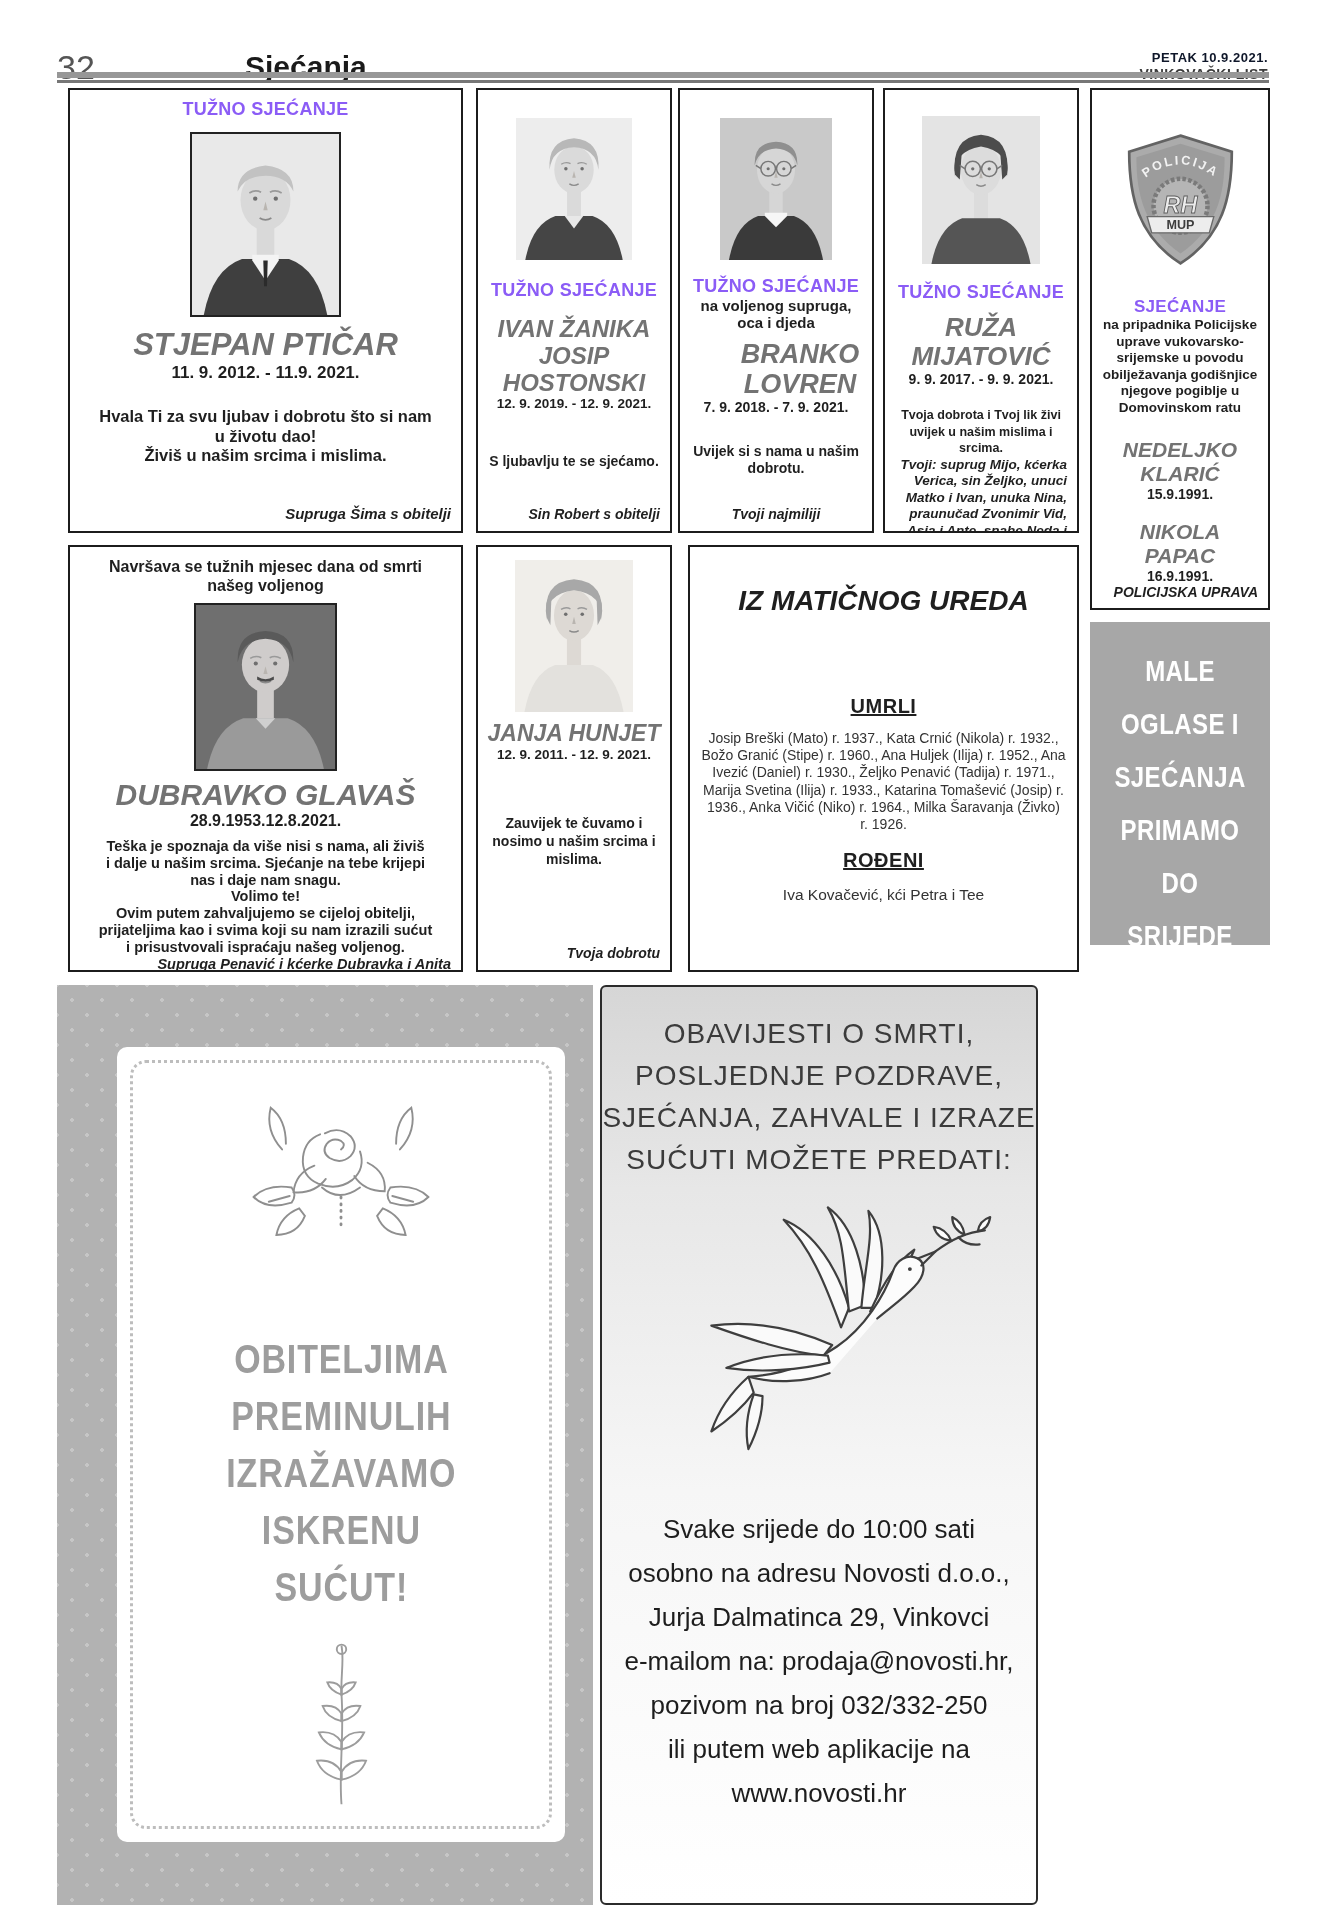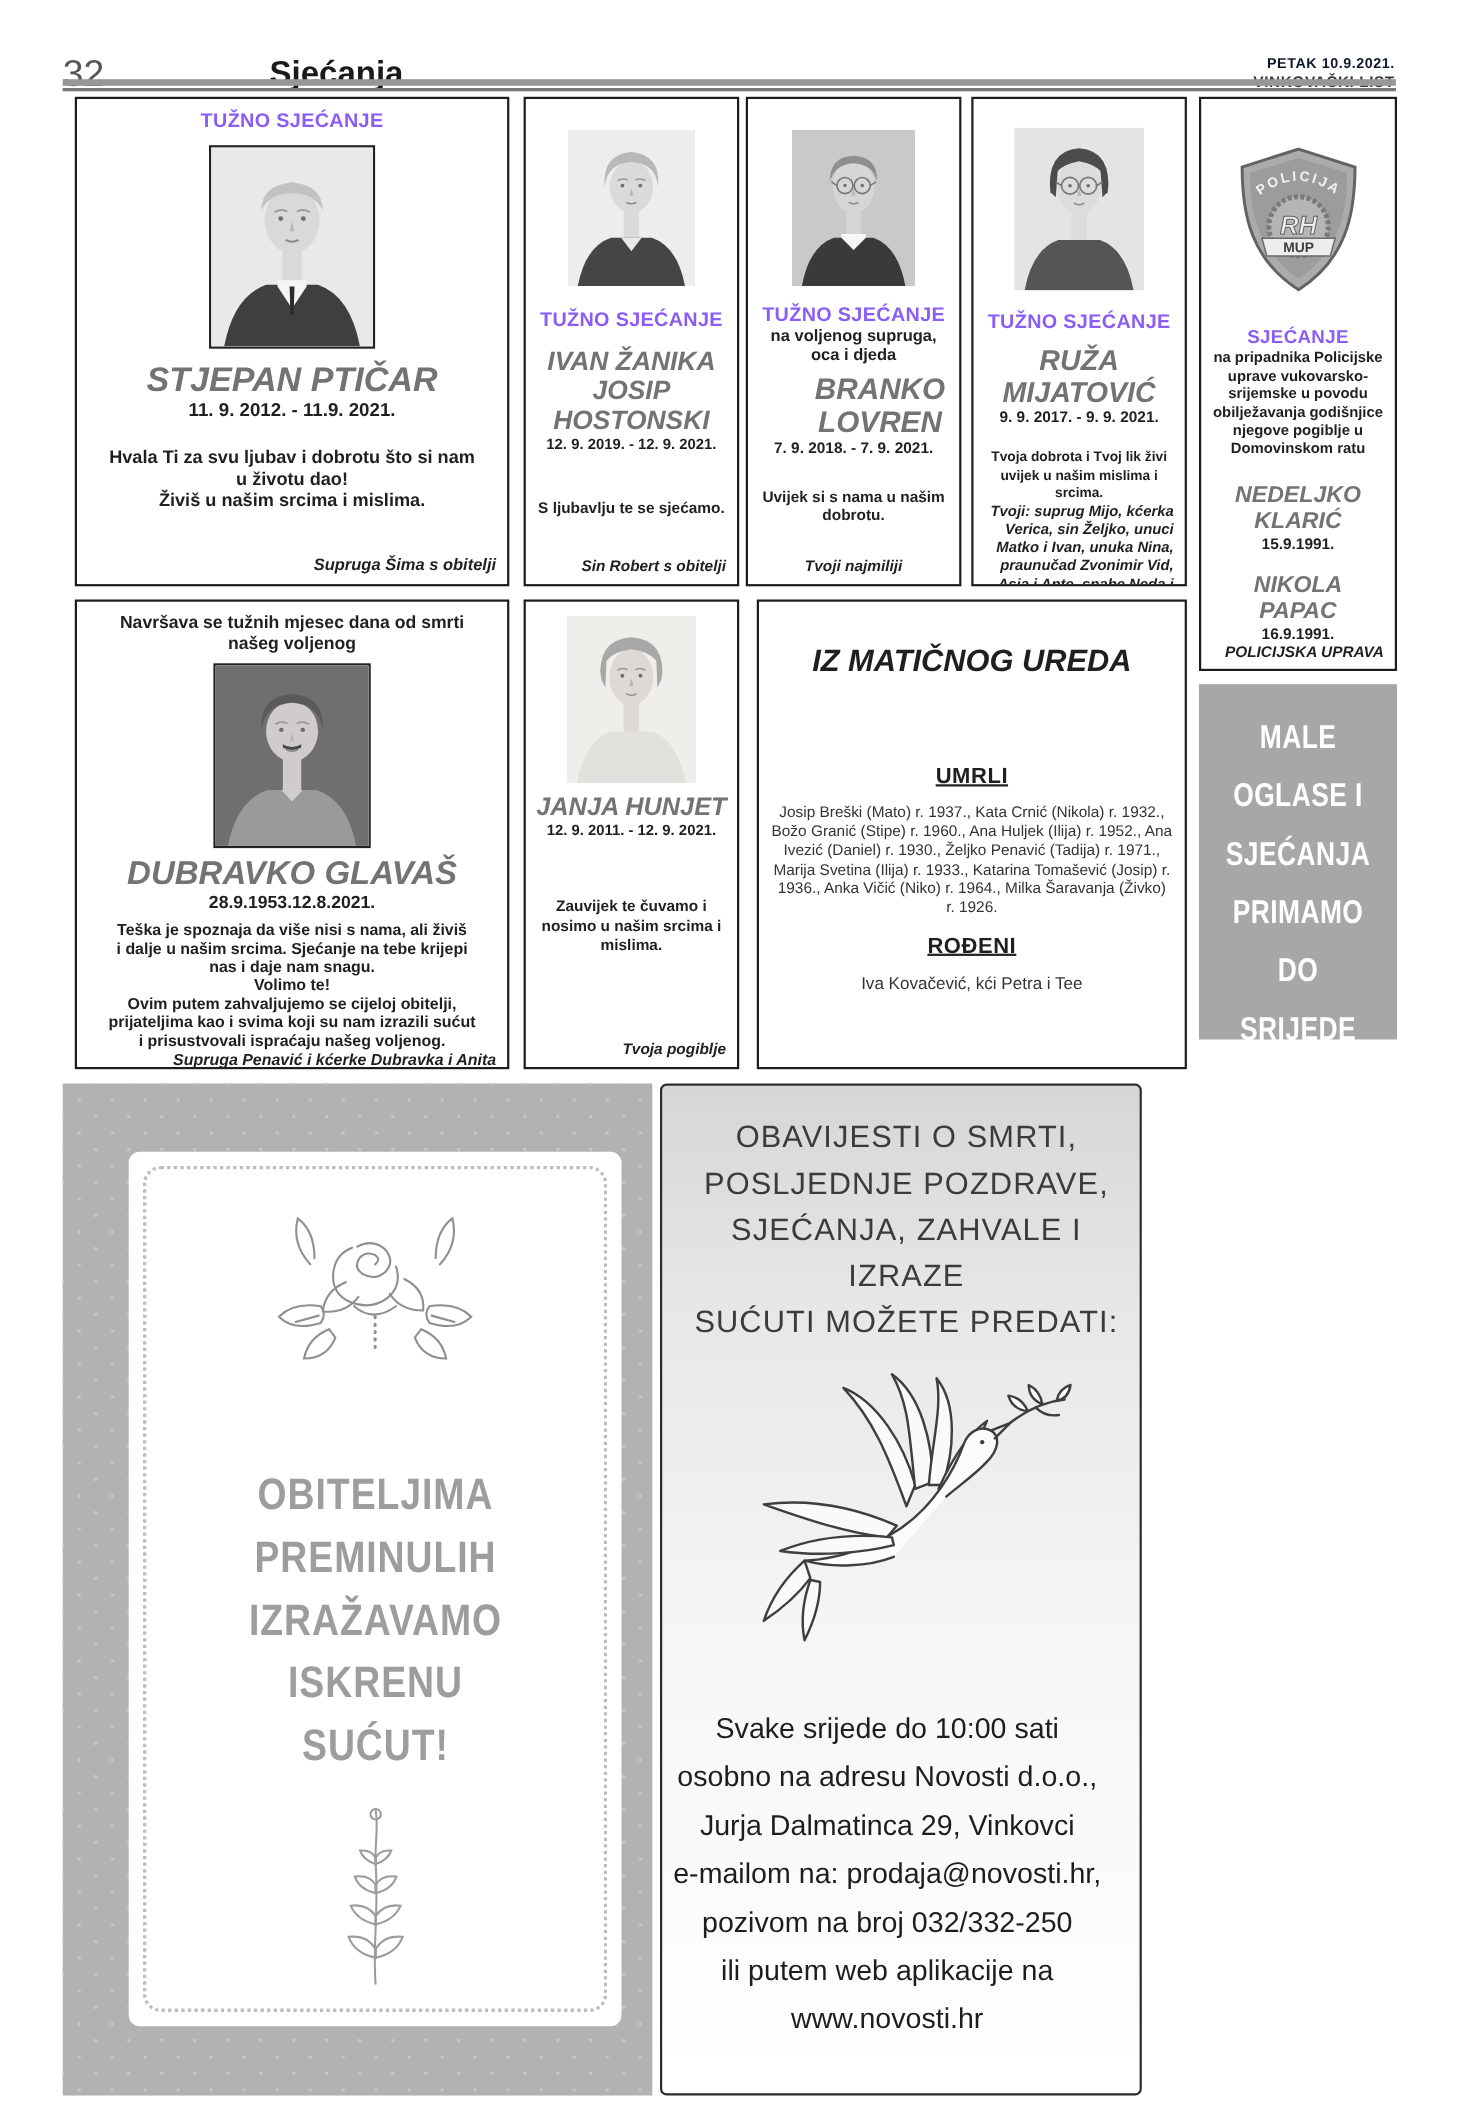--- a/index.html
+++ b/index.html
@@ -59,21 +59,21 @@
           align-items:center; }
   .card .dotted { position:absolute; inset:13px; border:3px dotted #bdbdbd;
                   border-radius:16px; pointer-events:none; }
   .cond-line { color:#9d9d9d; font-weight:bold; font-size:40px; line-height:57px;
                transform:scaleX(.85); letter-spacing:1px; }
 
   
   .subm {
     border:2px solid #2b2b2b; border-radius:6px; text-align:center;
     background:linear-gradient(180deg,#d6d6d6 0%,#e7e7e7 22%,#f6f6f6 55%,#ffffff 100%);
-    display:flex; flex-direction:column; align-items:flex-start;padding-left:10px;
+    display:flex; flex-direction:column; align-items:center;
   }
   .subm-head { font-size:28px; line-height:42px; color:#3b3b3b; letter-spacing:1px; }
   .subm-det  { font-size:26px; line-height:44px; color:#1d1d1d; }
 </style>
 </head>
 <body>
 
 <div class="page">
 
   <div class="abs pageno" style="left:57px; top:48px;">32</div>
@@ -282,21 +282,21 @@
           <path d="M50,47 l1.5,6 l-3,0 Z" fill="#b9b5b0"></path>
           <path d="M46,58.5 q4,2.5 8,0" stroke="#8a8a8a" fill="none" stroke-width="1.2"></path>
           <path d="M8,126 Q14,94 34,87 L66,87 Q86,94 92,126 Z" fill="#e3e1dd"></path>
         </svg>
       </div>
     <div class="name" style="font-size:23px; margin-top:8px;">JANJA HUNJET</div>
     <div class="dates" style="font-size:13.5px;">12. 9. 2011. - 12. 9. 2021.</div>
     <div class="msg pre" style="font-size:14px; line-height:18px; margin-top:52px;">Zauvijek te čuvamo i
 nosimo u našim srcima i
 mislima.</div>
-    <div class="sig right" style="font-size:14px;">Tvoja pogiblje</div>
+    <div class="sig right" style="font-size:14px;">Tvoja dobrotu</div>
   </div>
 
   <div class="abs obit" style="left:688px; top:545px; width:391px; height:427px;">
     <div class="reg-title" style="margin-top:38px;">IZ MATIČNOG UREDA</div>
     <div class="reg-label" style="margin-top:78px;">UMRLI</div>
     <div class="reg-list pre" style="margin-top:12px;">Josip Breški (Mato) r. 1937., Kata Crnić (Nikola) r. 1932.,
 Božo Granić (Stipe) r. 1960., Ana Huljek (Ilija) r. 1952., Ana
 Ivezić (Daniel) r. 1930., Željko Penavić (Tadija) r. 1971.,
 Marija Svetina (Ilija) r. 1933., Katarina Tomašević (Josip) r.
 1936., Anka Vičić (Niko) r. 1964., Milka Šaravanja (Živko)

